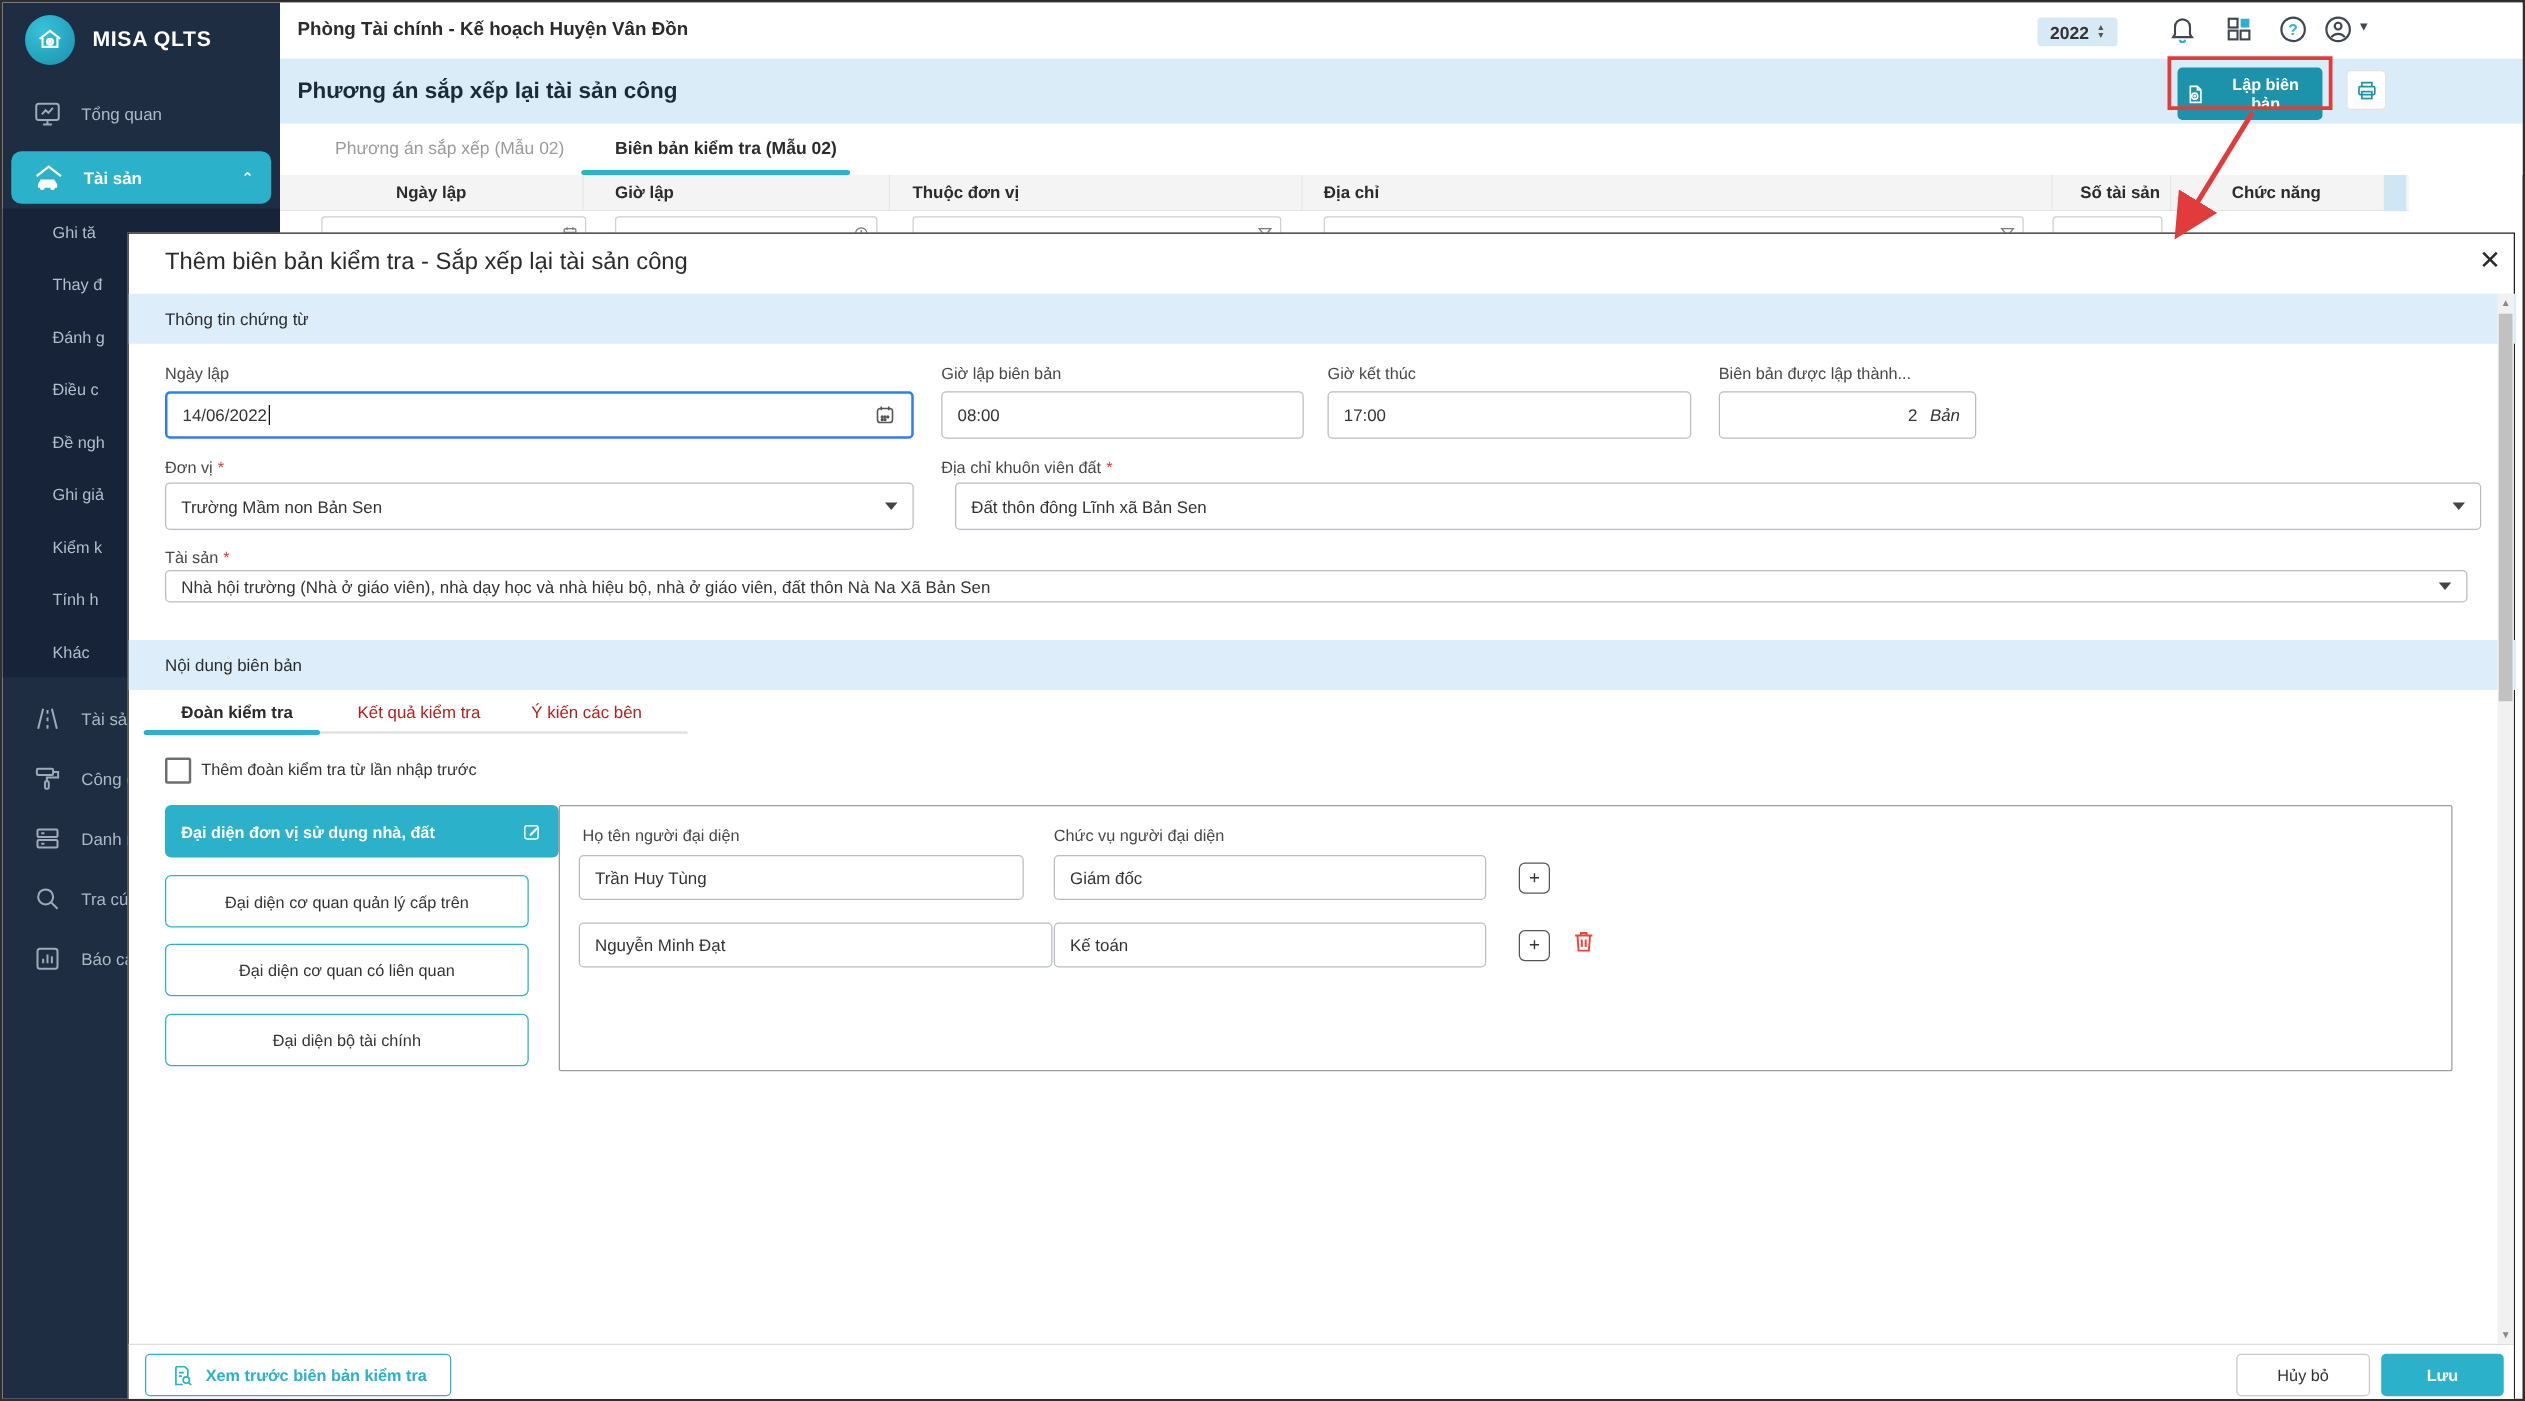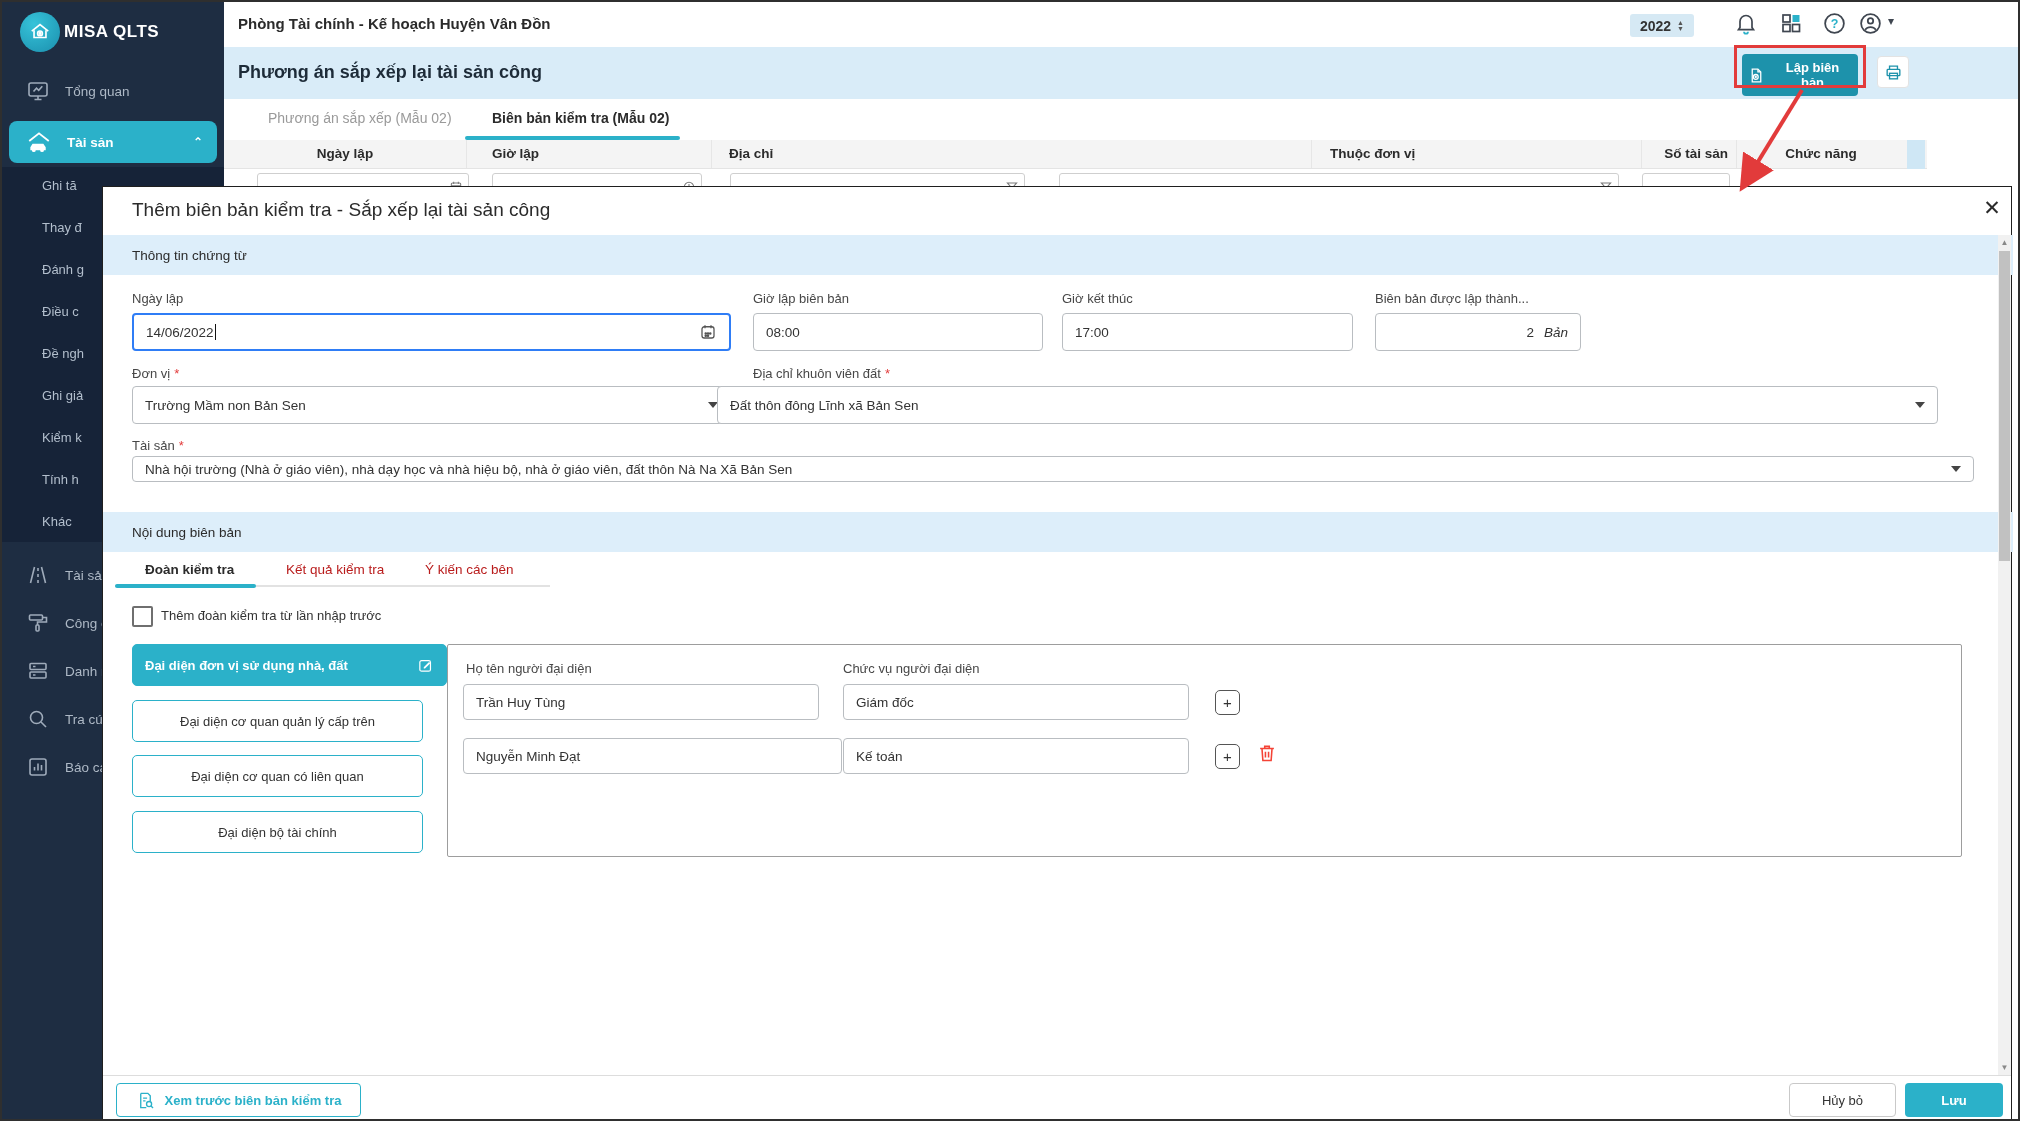--- a/index.html
+++ b/index.html
@@ -2,21 +2,21 @@
 <html><head>
 <meta charset="utf-8">
 <style>
   html,body{margin:0;padding:0;background:#fff;font-family:"Liberation Sans","DejaVu Sans",sans-serif;}
   .screen{position:relative;width:2020px;height:1121px;background:#fff;overflow:hidden;border:2px solid #2f2f2f;box-sizing:border-box;}
   .abs{position:absolute;box-sizing:border-box;}
   svg{display:block;}
 
   
   .sidebar{left:0;top:0;width:222px;height:1121px;background:#1e2d42;z-index:1;}
-  .brandrow{position:absolute;left:18px;top:10px;display:flex;align-items:center;gap:4px;}
+  .brandrow{position:absolute;left:18px;top:10px;display:flex;align-items:center;gap:14px;}
   .brandlogo{width:40px;height:40px;border-radius:50%;background:radial-gradient(circle at 35% 30%,#36c3d9,#1b8fae);display:flex;align-items:center;justify-content:center;color:#fff;}
   .brandname{color:#fff;font-size:17px;font-weight:bold;letter-spacing:.5px;}
   .side-item{position:absolute;left:0;width:222px;height:42px;display:flex;align-items:center;gap:15px;padding-left:24px;color:#aeb9c6;font-size:13.5px;box-sizing:border-box;}
   .side-item .ic{width:24px;height:24px;color:#9fabba;flex:0 0 auto;}
   .side-active{position:absolute;left:7px;top:119px;width:208px;height:42px;background:#2bb1c9;border-radius:8px;display:flex;align-items:center;gap:15px;padding:0 14px 0 17px;color:#fff;font-size:13.5px;font-weight:bold;box-sizing:border-box;}
   .side-active .ic{width:26px;height:26px;color:#fff;}
   .side-active .chev{margin-left:auto;font-size:12px;font-weight:bold;}
   .submenu{position:absolute;left:0;top:165px;width:222px;height:375px;background:#162338;}
   .sub-item{position:absolute;left:40px;color:#b3bfcd;font-size:13px;white-space:nowrap;}
 
@@ -241,22 +241,22 @@
 
   <div class="abs tabsrow">
     <span class="ptab inactive" style="left:44px;">Phương án sắp xếp (Mẫu 02)</span>
     <span class="ptab active" style="left:268px;">Biên bản kiểm tra (Mẫu 02)</span>
     <span class="ptab-underline"></span>
   </div>
 
   <div class="abs thead">
     <div class="th" style="width:243px;text-align:center;">Ngày lập</div>
     <div class="th" style="width:245px;padding-left:25px;">Giờ lập</div>
+    <div class="th" style="width:330px;padding-left:18px;">Thuộc đơn vị</div>
     <div class="th" style="width:600px;padding-left:17px;">Địa chỉ</div>
-    <div class="th" style="width:330px;padding-left:18px;">Thuộc đơn vị</div>
     <div class="th" style="width:95px;text-align:right;padding-right:8px;">Số tài sản</div>
     <div class="th" style="width:168px;text-align:center;border-right:none;">Chức năng</div>
   </div>
   <div class="abs bluestrip"></div>
   <div class="abs filterrow">
     <div class="fbox" style="left:33px;width:212px;">
       <svg width="14" height="14" viewBox="0 0 24 24" fill="none" stroke="#7a7a7a" stroke-width="1.8">
           <rect x="4" y="5" width="16" height="15" rx="2"></rect>
           <path d="M8 3v4M16 3v4M4 10h16"></path>
         </svg>
@@ -335,21 +335,21 @@
       <span>Đơn vị</span><span class="req">*</span>
     </div>
     <div class="fld" style="left:29px;top:199px;width:599px;">
       <span>Trường Mầm non Bản Sen</span>
       <span class="push caret-down"></span>
     </div>
 
     <div class="lbl" style="left:650px;top:179px;">
       <span>Địa chỉ khuôn viên đất</span><span class="req">*</span>
     </div>
-    <div class="fld" style="left:614px;top:199px;width:1221px;">
+    <div class="fld" style="left:661px;top:199px;width:1221px;">
       <span>Đất thôn đông Lĩnh xã Bản Sen</span>
       <span class="push caret-down"></span>
     </div>
 
     <div class="lbl" style="left:29px;top:251px;">
       <span>Tài sản</span><span class="req">*</span>
     </div>
     <div class="fld" style="left:29px;top:269px;width:1842px;height:26px;">
       <span>Nhà hội trường (Nhà ở giáo viên), nhà dạy học và nhà hiệu bộ, nhà ở giáo viên, đất thôn Nà Na Xã Bản Sen</span>
       <span class="push caret-down"></span>

